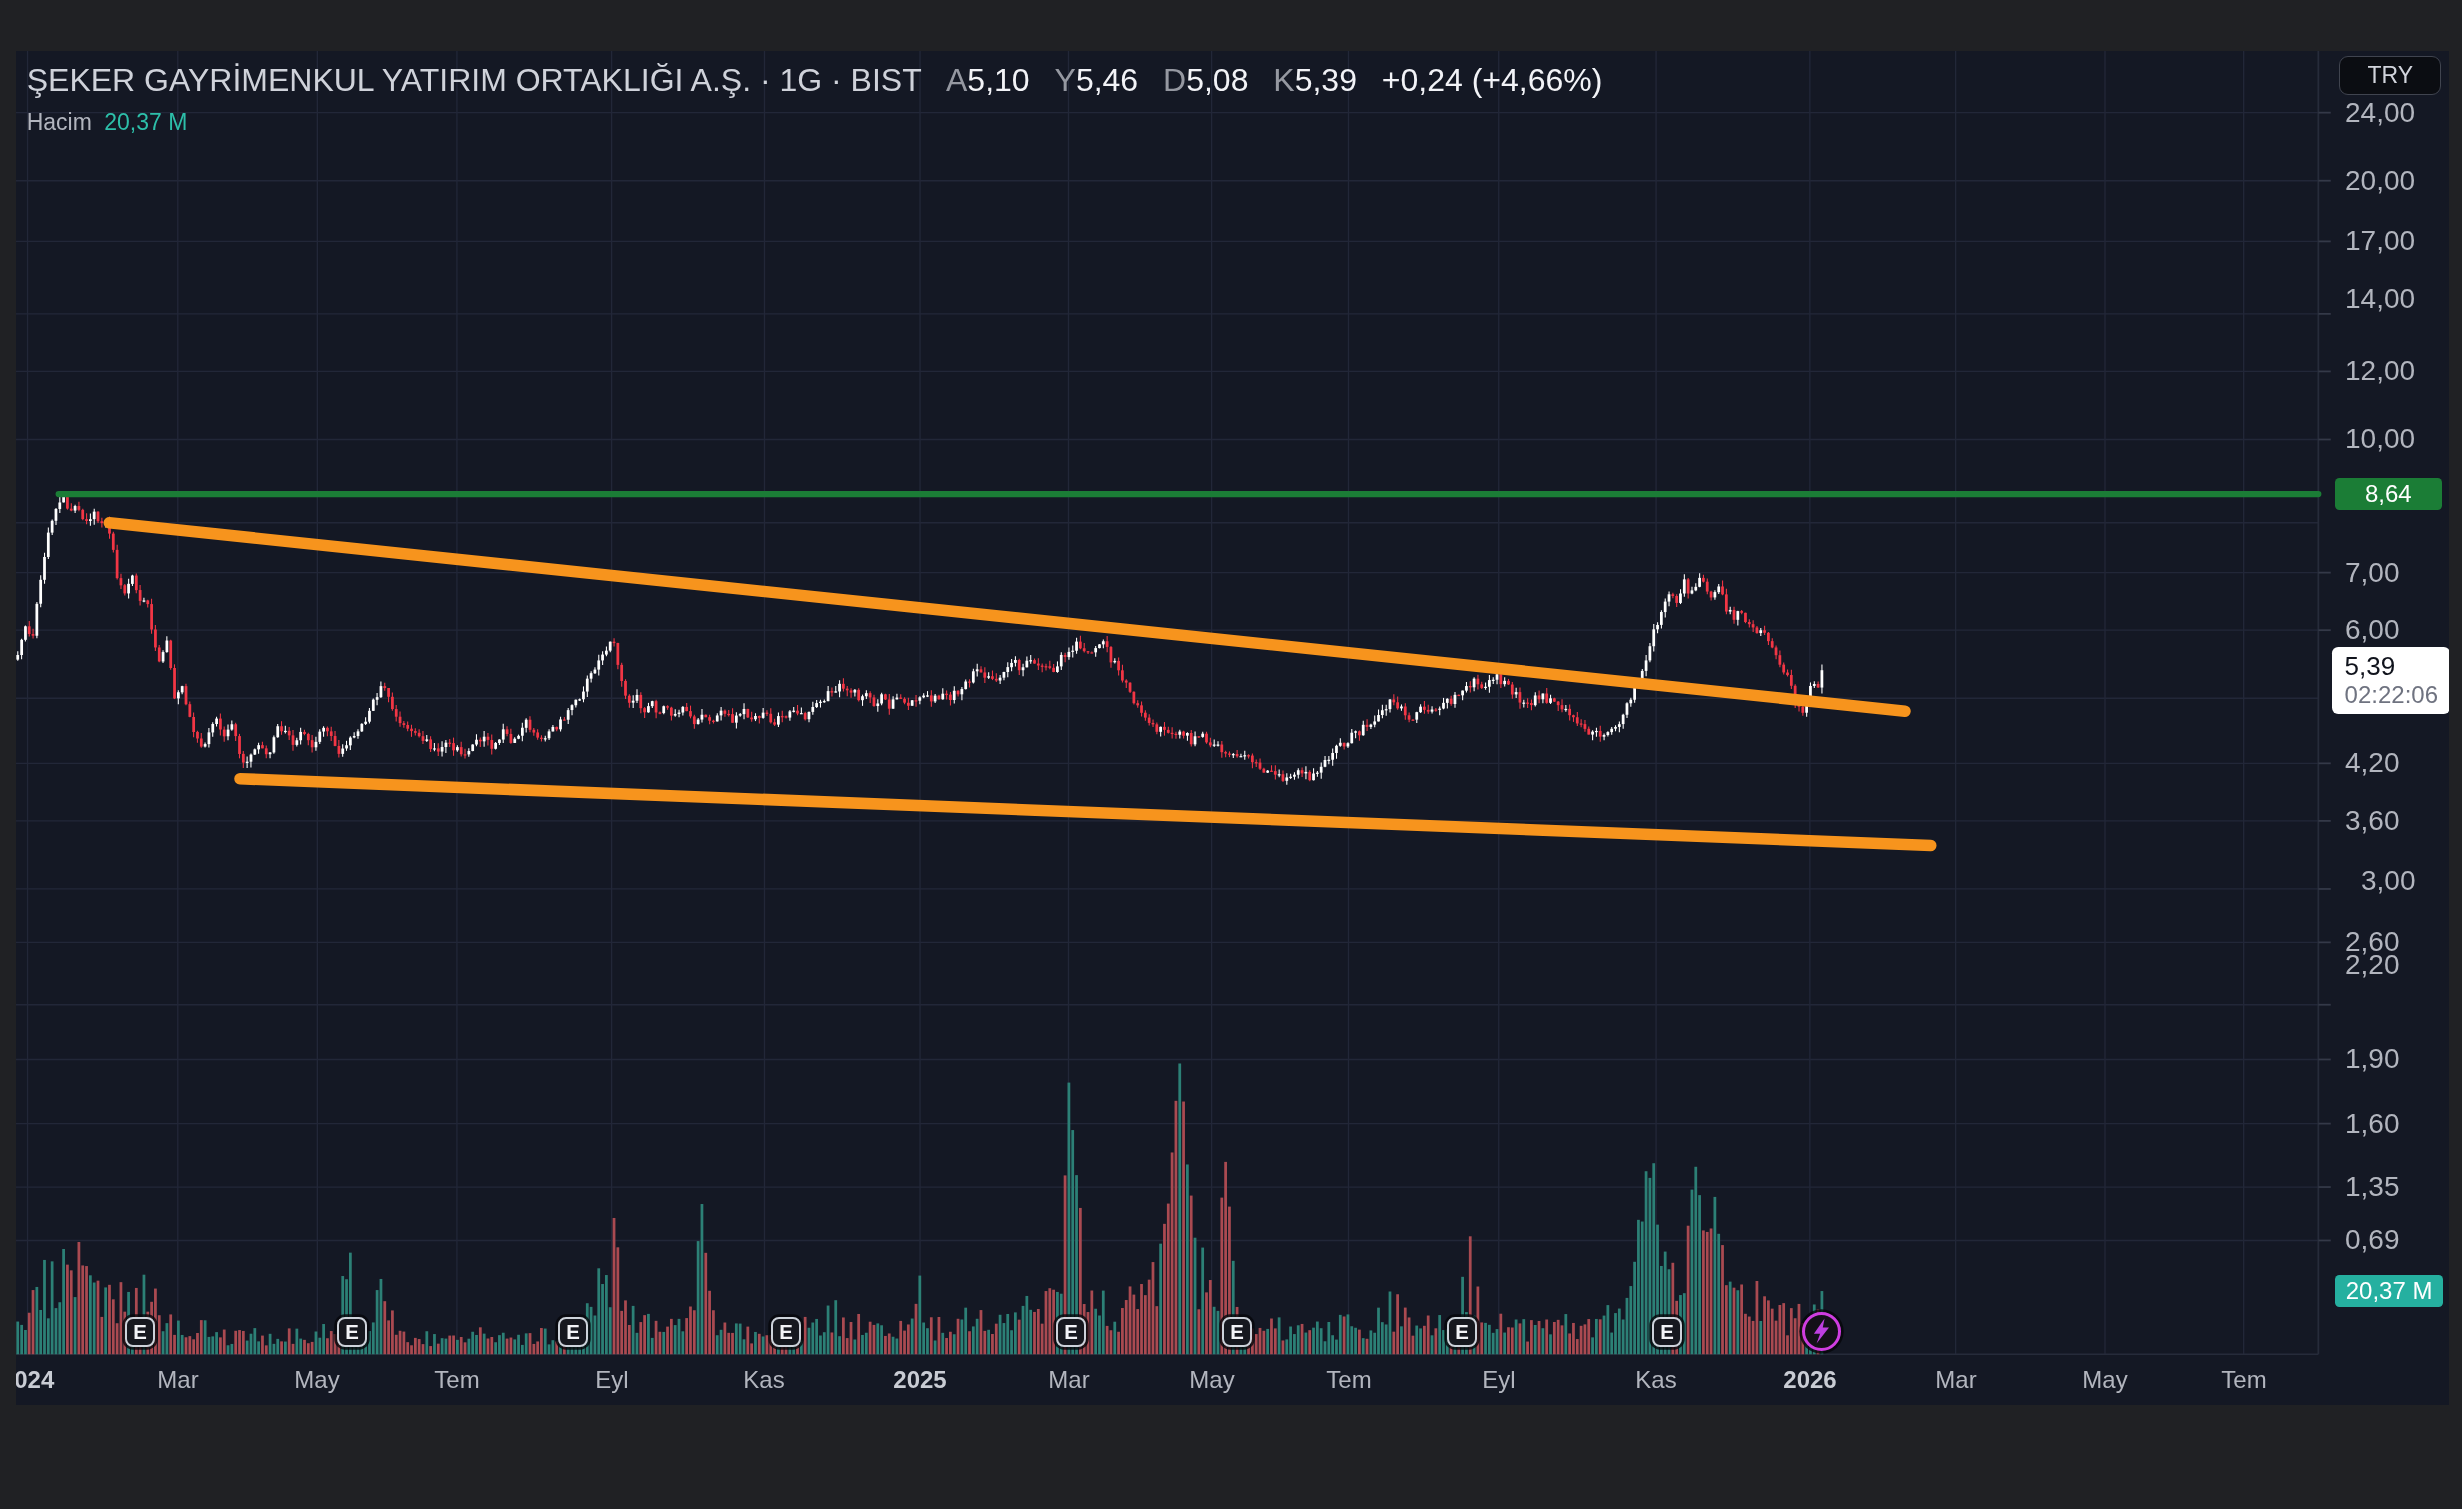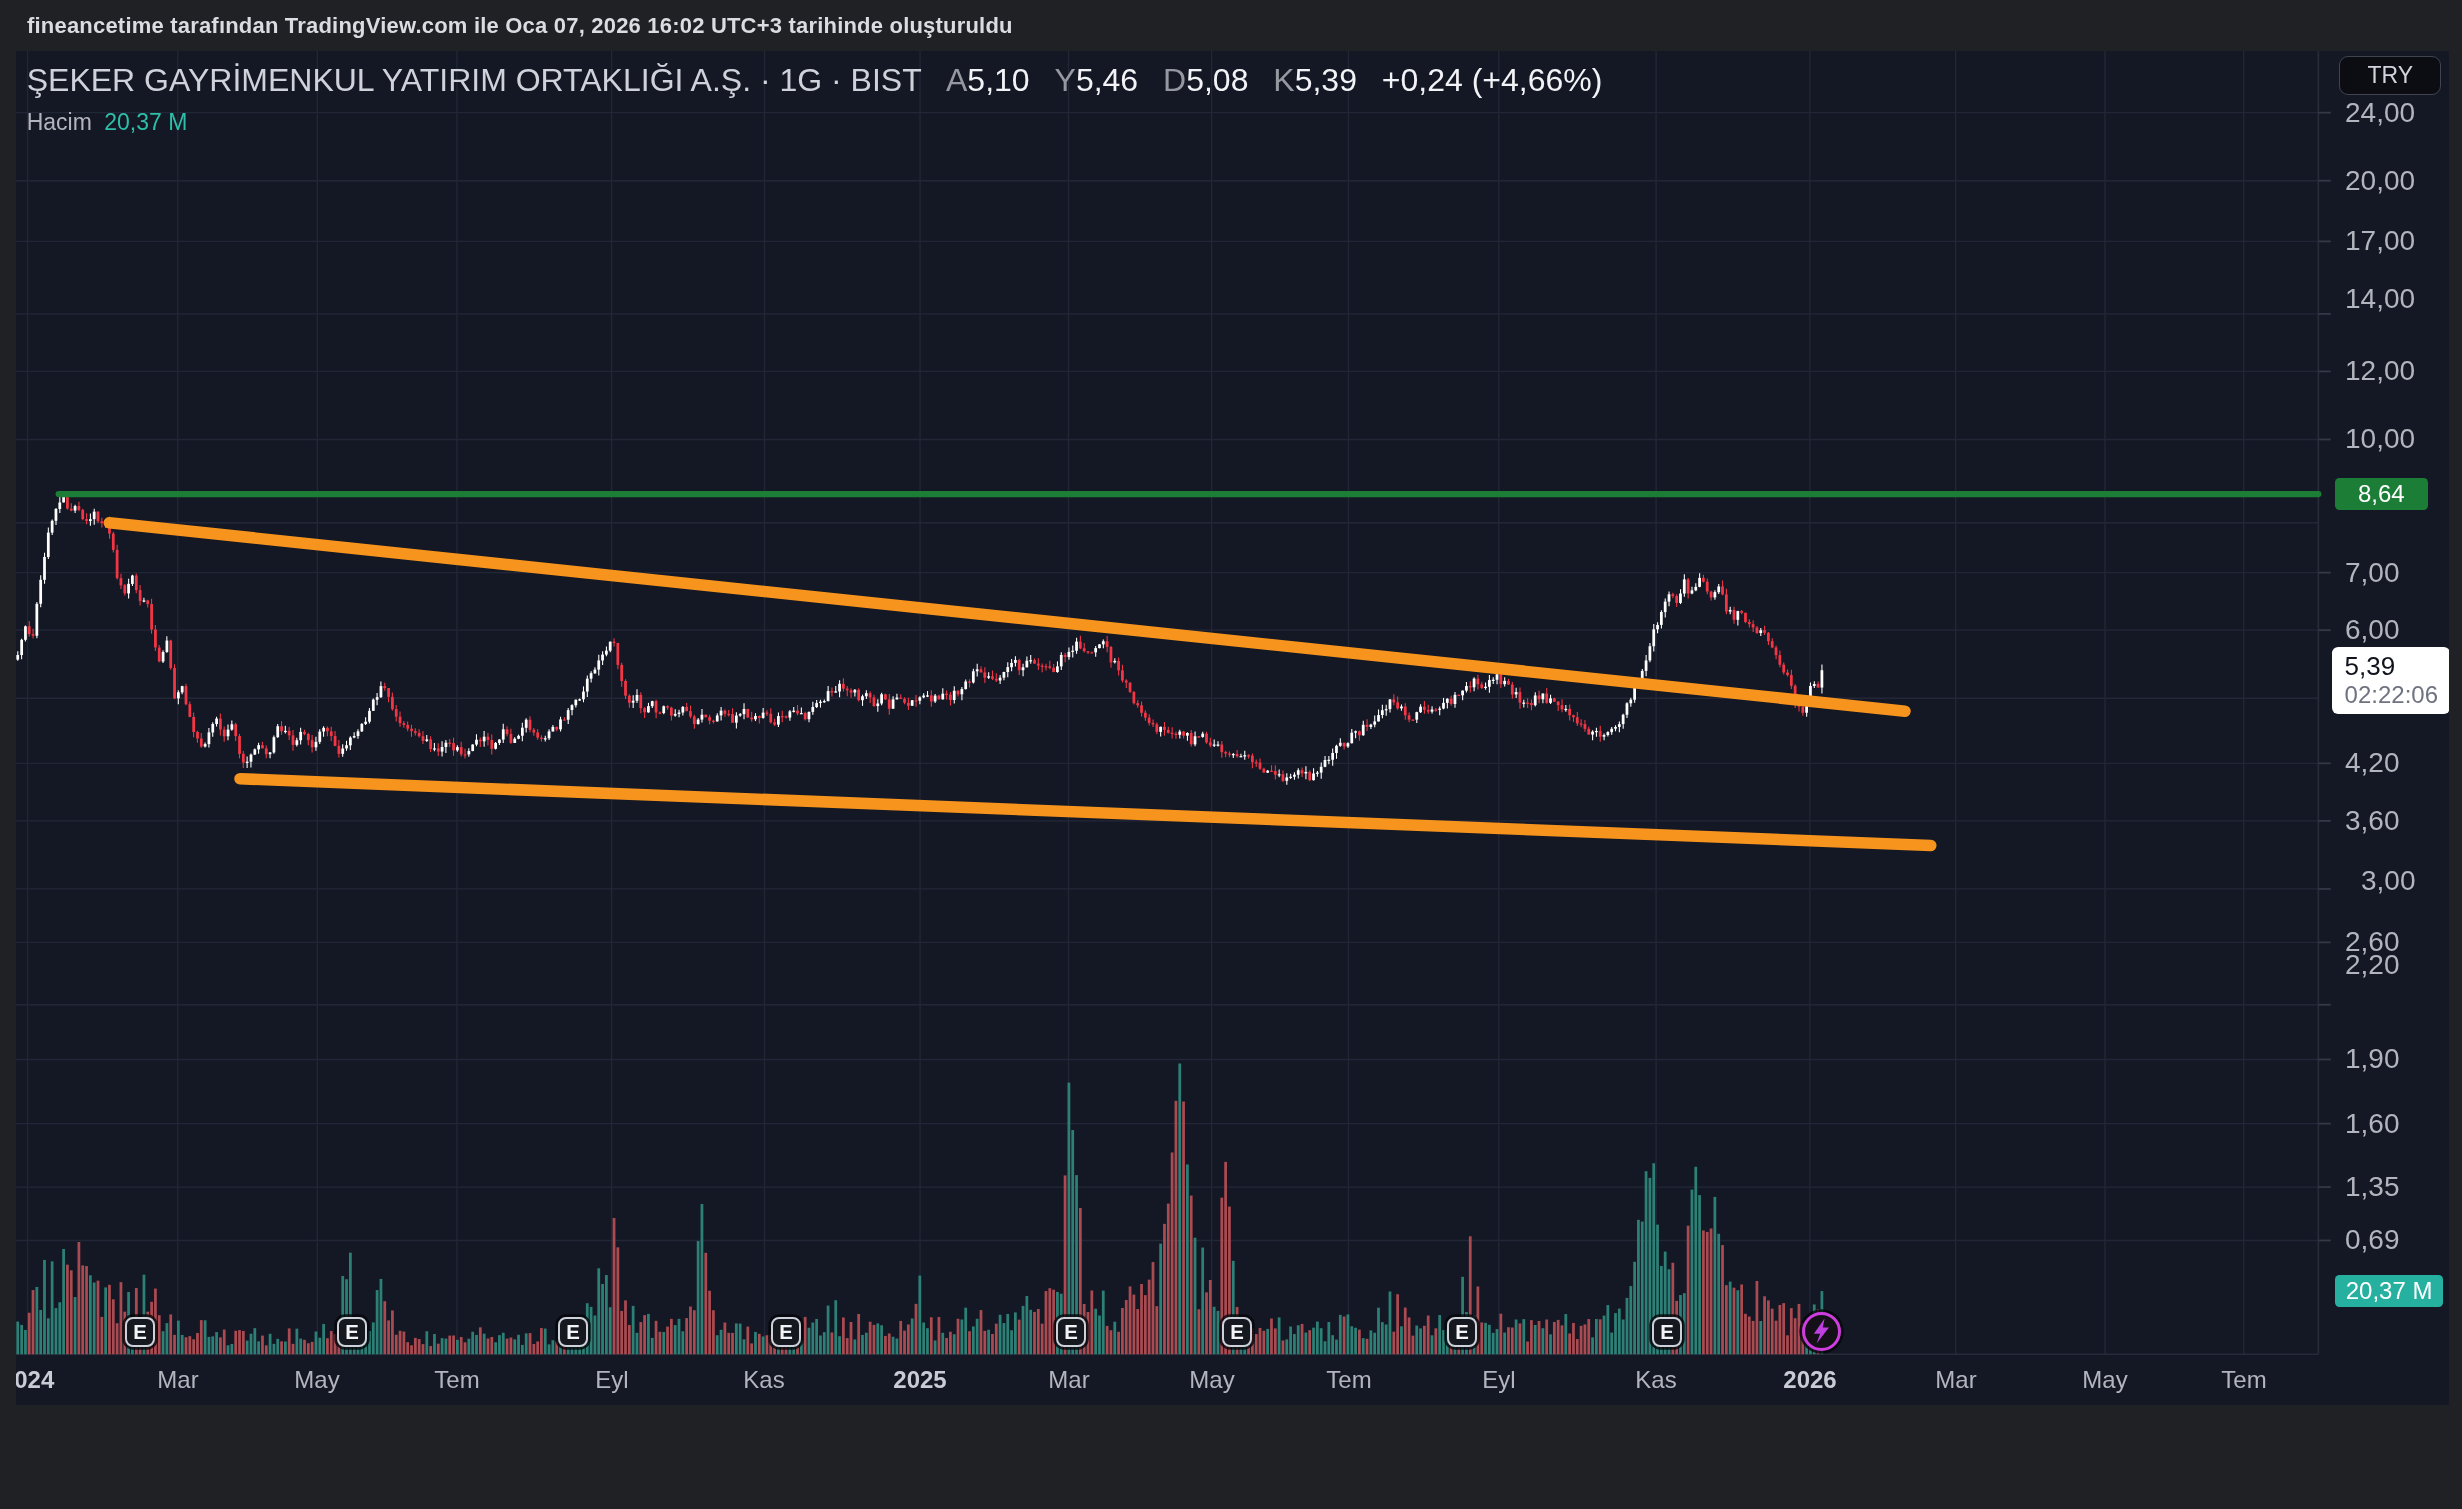--- a/index.html
+++ b/index.html
@@ -20,44 +20,41 @@
   #legend-row1 .q-value{color:#f2f3f7;font-weight:400;}
   #legend-row1 .q-change{color:#f2f3f7;margin-left:16px;}
   #legend-row2{margin-top:10.7px;font-size:23px;color:#b2b5be;}
   #legend-row2 .vol-value{color:#2dbfa9;margin-left:12.4px;}
   
   #price-axis{position:absolute;left:2302px;top:0;width:131px;height:1354px;}
   #try-button{position:absolute;left:21.3px;top:5.3px;width:100px;height:37px;background:#0b0d12;border:0.9px solid #40444f;
               border-radius:9px;color:#d1d4dc;font-size:23px;text-align:center;line-height:37px;}
   .p-tick{position:absolute;left:27px;transform:translateY(-50%);font-size:28px;color:#b2b5be;white-space:nowrap;}
   .badge{position:absolute;left:17px;border-radius:4.4px;white-space:nowrap;}
-  #badge-level{background:#1b7d36;color:#ffffff;font-size:24px;line-height:32px;height:32px;padding:0 23px;}
+  #badge-level{background:#1b7d36;color:#ffffff;font-size:24px;line-height:32px;height:32px;padding:0 30px;}
   #badge-last{background:#ffffff;color:#10131c;border-radius:6.2px;padding:3.6px 12.4px 5.3px 12.4px;left:14.2px;}
   #badge-last .lp{font-size:26px;line-height:30px;color:#10131c;}
   #badge-last .cd{font-size:24px;line-height:28.4px;color:#6f7380;}
   #badge-volume{background:#25b0a0;color:#ffffff;font-size:24px;line-height:32px;height:32px;padding:0 10.7px;}
   
   #time-axis{position:absolute;left:0;top:1303px;width:2302px;height:51px;overflow:hidden;}
   .t-tick{position:absolute;top:12.4px;transform:translateX(-50%);font-size:24px;color:#b2b5be;white-space:nowrap;}
   .t-tick.bold{font-weight:700;color:#c9ccd4;}
   
   .e-badge{position:absolute;width:30px;height:30px;border-radius:8px;background:#16181f;border:2.7px solid #cdd2da;
            box-shadow:0 0 0 2.7px rgba(5,6,10,.8);color:#f2f3f7;font-size:20.4px;font-weight:700;
            text-align:center;line-height:27px;box-sizing:border-box;}
   #event-icon{position:absolute;width:39px;height:39px;border-radius:50%;background:#131018;
               border:3.6px solid #cf3de0;box-sizing:border-box;box-shadow:0 0 0 2.7px rgba(5,6,10,.8);}
 </style>
 </head>
 <body>
 
 <div id="root">
 
-  <div id="top-strip" class="strip">
-    <span id="attribution">fineancetime tarafından TradingView.com ile Oca 07, 2026 16:02 UTC+3 tarihinde oluşturuldu</span>
-  </div>
 
   <div id="chart-panel">
     <svg id="plot-svg" width="2433" height="1354" viewBox="0 0 2737 1523">
         <line x1="0" y1="69.27145757341532" x2="2590" y2="69.27145757341532" stroke="#222738" stroke-width="1.5"></line>
         <line x1="0" y1="145.8397225014685" x2="2590" y2="145.8397225014685" stroke="#222738" stroke-width="1.5"></line>
         <line x1="0" y1="214.09162133574728" x2="2590" y2="214.09162133574728" stroke="#222738" stroke-width="1.5"></line>
         <line x1="0" y1="295.629917807682" x2="2590" y2="295.629917807682" stroke="#222738" stroke-width="1.5"></line>
         <line x1="0" y1="360.3674633804851" x2="2590" y2="360.3674633804851" stroke="#222738" stroke-width="1.5"></line>
         <line x1="0" y1="436.9357283085384" x2="2590" y2="436.9357283085384" stroke="#222738" stroke-width="1.5"></line>
         <line x1="0" y1="586.7259236147519" x2="2590" y2="586.7259236147519" stroke="#222738" stroke-width="1.5"></line>

